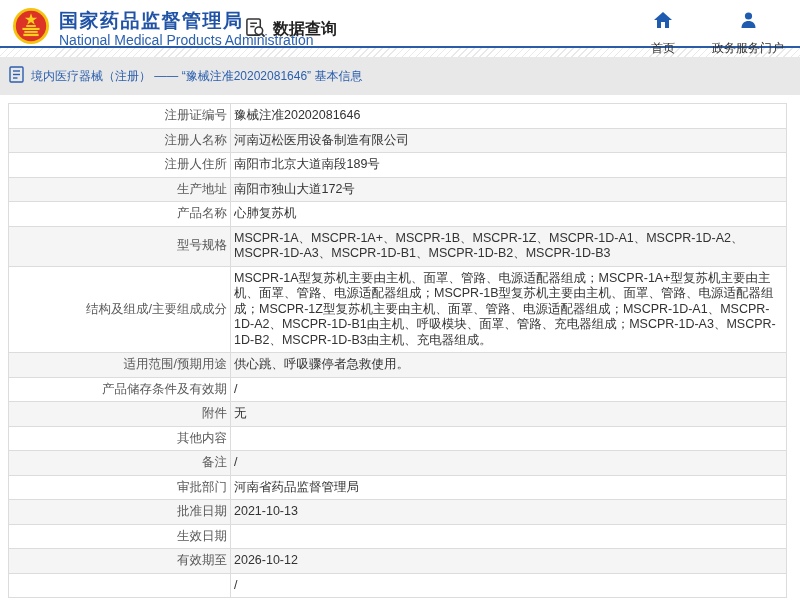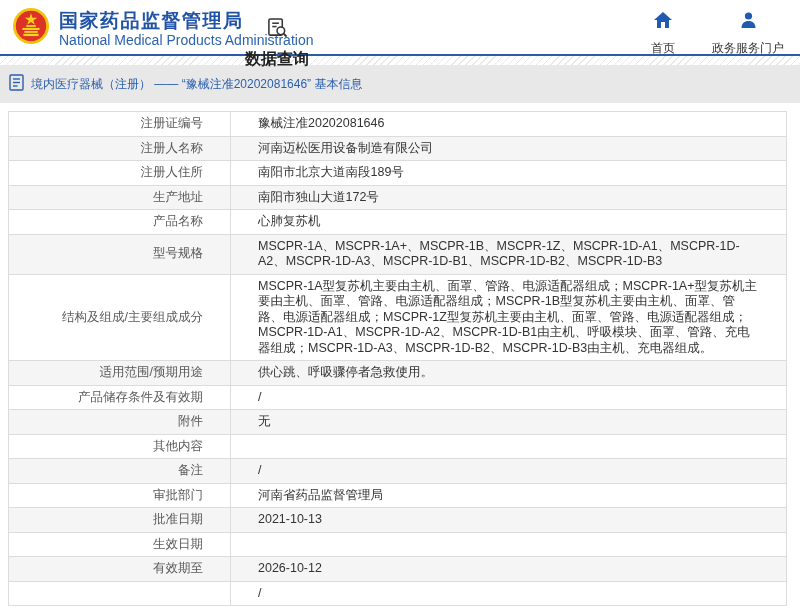--- a/index.html
+++ b/index.html
@@ -6,42 +6,41 @@
   html, body {
     width: 800px; height: 616px;
     background: #ffffff;
     font-family: "Liberation Sans", "DejaVu Sans", sans-serif;
     overflow: hidden;
   }
 
   
   .header {
     position: relative;
-    height: 56px;
+    height: 48px;
     background: #ffffff;
     border-bottom: 2px solid #2a5ca8;
   }
   .brand {
     position: absolute; left: 12px; top: 7px;
     display: flex; align-items: center; gap: 9px;
     cursor: pointer;
   }
   .brand-text .cn {
     color: #2053a6; font-size: 19px; font-weight: bold; letter-spacing: 1.5px;
     line-height: 24px;
   }
   .brand-text .en {
     color: #2c62b0; font-size: 14px; line-height: 14px;
   }
   .data-query {
     position: absolute; left: 245px; top: 17px;
     display: flex; align-items: center; gap: 7px;
     font-size: 16px; font-weight: 600; color: #222;
     cursor: pointer;
-    flex-direction: column;
   }
   .header-nav {
     position: absolute; right: 16px; top: 12px;
     display: flex; gap: 26px;
   }
   .nav-item {
     display: flex; flex-direction: column; align-items: center; gap: 9px;
     font-size: 12px; color: #333; cursor: pointer; min-width: 46px;
   }
 
@@ -69,21 +68,21 @@
     width: 100%;
     border-collapse: collapse;
     border: 1px solid #c9c9c9;
   }
   table.info tr { background: #ffffff; }
   table.info tr:nth-child(even) { background: #f5f5f5; }
   table.info td {
     border: 1px solid #dcdcdc;
     font-size: 12.5px;
     line-height: 15.5px;
-    padding: 4px 27px;
+    padding: 4px 3px;
     vertical-align: middle;
   }
   td.lbl {
     width: 222px;
     text-align: right;
     color: #595959;
     white-space: nowrap;
   }
   td.val { color: #333; }
 </style>

